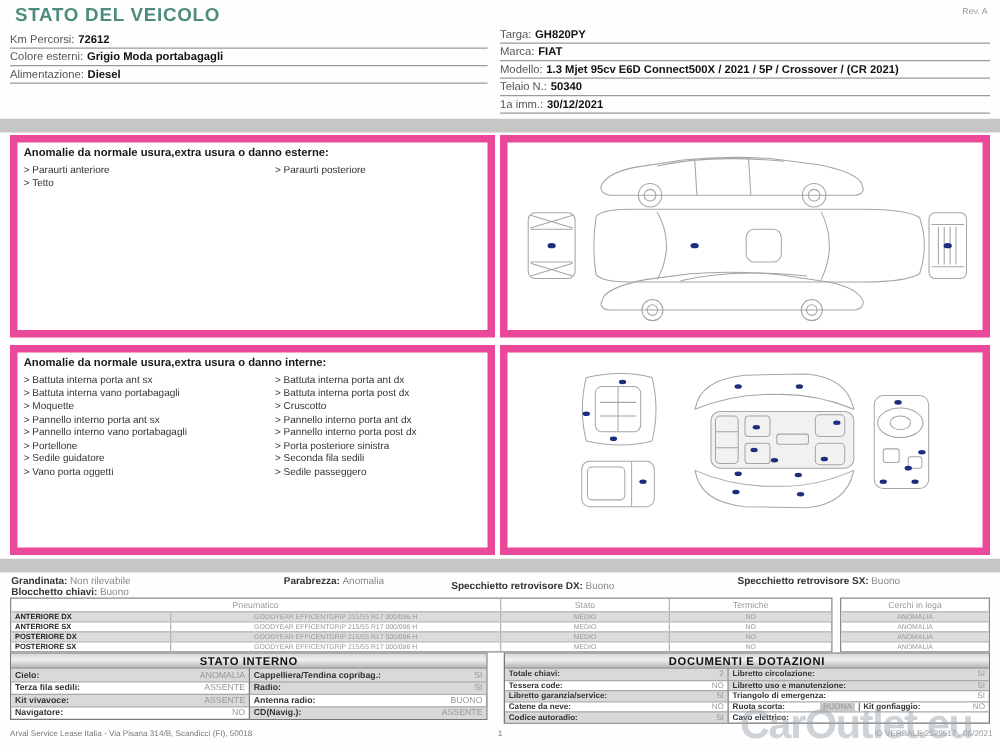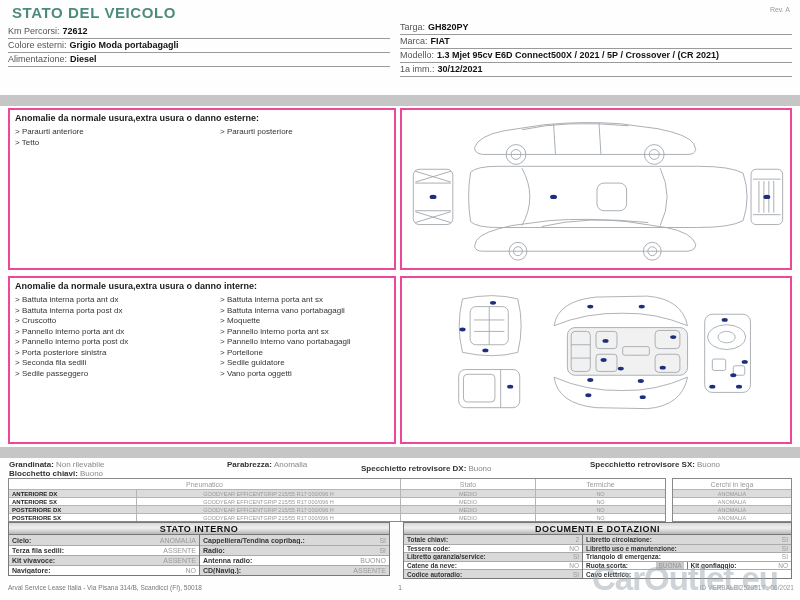--- a/index.html
+++ b/index.html
@@ -11,21 +11,21 @@
   .hfields{position:absolute;}
   .hl{left:8px;top:25px;width:382px;}
   .hr{left:400px;top:21px;width:392px;}
   .frow{border-bottom:1px solid #9a9a9a;padding:1px 0 2px;font-size:9px;line-height:10px;color:#555;}
   .flabel{color:#555;}
   .fvalue{font-weight:bold;color:#111;margin-left:3px;}
   
   .bar{position:absolute;left:0;width:800px;height:11px;background:#c6c6c6;}
   .bar1{top:95px;} .bar2{top:447px;}
   
-  .box{position:absolute;border:2px solid #ec4899;background:#fff;box-sizing:border-box;}
+  .box{position:absolute;border:6px solid #ec4899;background:#fff;box-sizing:border-box;}
   .ext-left{left:8px;top:108px;width:388px;height:162px;padding:3px 5px;}
   .ext-right{left:400px;top:108px;width:392px;height:162px;}
   .int-left{left:8px;top:276px;width:388px;height:168px;padding:3px 5px;}
   .int-right{left:400px;top:276px;width:392px;height:168px;}
   .sec-h{font-size:9px;font-weight:bold;color:#1a1a1a;margin-bottom:4px;}
   .cols{display:flex;gap:36px;}
   .acol{width:50%;font-size:8px;color:#333;line-height:9.5px;padding-right:4px;}
   .li{margin-bottom:1px;}
   .diag{width:100%;height:100%;display:block;}
   
@@ -91,20 +91,21 @@
   <div class="hfields hl">
     <div class="frow"><span class="flabel">Km Percorsi:</span><span class="fvalue">72612</span></div>
     <div class="frow"><span class="flabel">Colore esterni:</span><span class="fvalue">Grigio Moda portabagagli</span></div>
     <div class="frow"><span class="flabel">Alimentazione:</span><span class="fvalue">Diesel</span></div>
   </div>
 
   <div class="hfields hr">
     <div class="frow"><span class="flabel">Targa:</span><span class="fvalue">GH820PY</span></div>
     <div class="frow"><span class="flabel">Marca:</span><span class="fvalue">FIAT</span></div>
     <div class="frow"><span class="flabel">Modello:</span><span class="fvalue">1.3 Mjet 95cv E6D Connect500X / 2021 / 5P / Crossover / (CR 2021)</span></div>
+    <div class="frow"><span class="flabel">Telaio N.:</span><span class="fvalue">50340</span></div>
     <div class="frow"><span class="flabel">1a imm.:</span><span class="fvalue">30/12/2021</span></div>
   </div>
 
   <div class="bar bar1"></div>
 
   <div class="box ext-left">
     <div class="sec-h">Anomalie da normale usura,extra usura o danno esterne:</div>
     <div class="cols">
       <div class="acol">
         <div class="li">&gt; Paraurti anteriore</div>
@@ -147,38 +148,38 @@
         <ellipse class="dot" cx="152" cy="88" rx="3.5" ry="2.2"></ellipse>
         <ellipse class="dot" cx="368" cy="88" rx="3.5" ry="2.2"></ellipse>
       </g>
     </svg>
   </div>
 
   <div class="box int-left">
     <div class="sec-h">Anomalie da normale usura,extra usura o danno interne:</div>
     <div class="cols">
       <div class="acol">
+        <div class="li">&gt; Battuta interna porta ant sx</div>
+        <div class="li">&gt; Battuta interna vano portabagagli</div>
+        <div class="li">&gt; Moquette</div>
+        <div class="li">&gt; Pannello interno porta ant sx</div>
+        <div class="li">&gt; Pannello interno vano portabagagli</div>
+        <div class="li">&gt; Portellone</div>
+        <div class="li">&gt; Sedile guidatore</div>
+        <div class="li">&gt; Vano porta oggetti</div>
+      </div>
+      <div class="acol">
         <div class="li">&gt; Battuta interna porta ant dx</div>
         <div class="li">&gt; Battuta interna porta post dx</div>
         <div class="li">&gt; Cruscotto</div>
         <div class="li">&gt; Pannello interno porta ant dx</div>
         <div class="li">&gt; Pannello interno porta post dx</div>
         <div class="li">&gt; Porta posteriore sinistra</div>
         <div class="li">&gt; Seconda fila sedili</div>
         <div class="li">&gt; Sedile passeggero</div>
-      </div>
-      <div class="acol">
-        <div class="li">&gt; Battuta interna porta ant sx</div>
-        <div class="li">&gt; Battuta interna vano portabagagli</div>
-        <div class="li">&gt; Moquette</div>
-        <div class="li">&gt; Pannello interno porta ant sx</div>
-        <div class="li">&gt; Pannello interno vano portabagagli</div>
-        <div class="li">&gt; Portellone</div>
-        <div class="li">&gt; Sedile guidatore</div>
-        <div class="li">&gt; Vano porta oggetti</div>
       </div>
     </div>
   </div>
 
   <div class="box int-right">
     <svg class="diag" viewBox="0 0 392 172">
       <g class="ln">
         <path d="M56,22 Q88,15 114,22 Q121,50 114,78 Q88,85 56,78 Q49,50 56,22 Z"></path>
         <rect x="64" y="30" width="40" height="40" rx="6"></rect>
         <path d="M68,44 L100,44 M68,56 L100,56 M84,30 L84,70"></path>

